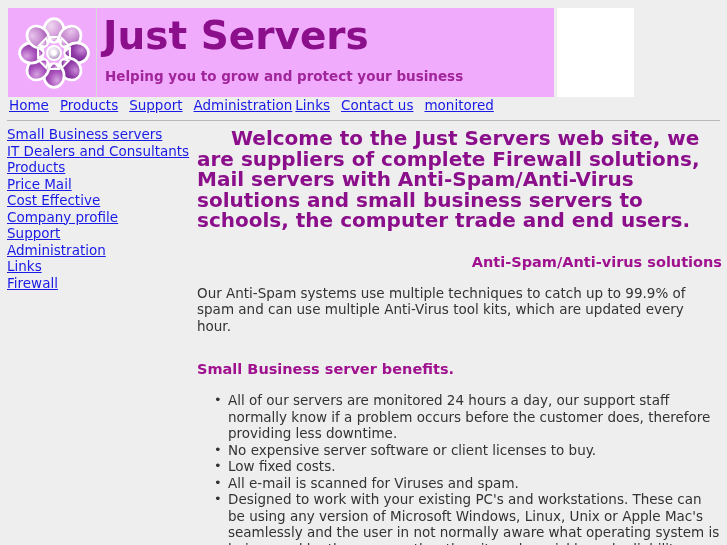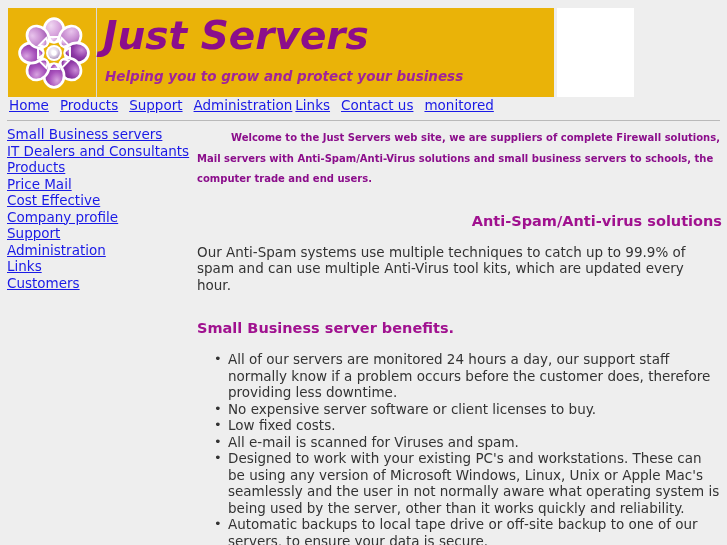--- a/index.html
+++ b/index.html
@@ -22,23 +22,22 @@
     top: 0;
     width: 727px;
     height: 97px;
   }
   #header-box {
     position: absolute;
     left: 8px;
     top: 8px;
     width: 546px;
     height: 89px;
-    background: #eab308;
+    background: #f0abfc;
     box-sizing: border-box;
-    font-style: italic;
   }
   #header-box-right {
     position: absolute;
     left: 557px;
     top: 8px;
     width: 77px;
     height: 89px;
     background: #ffffff;
   }
   #logo-cell {
@@ -132,21 +131,21 @@
     position: absolute;
     left: 197px;
     top: 128px;
     width: 525px;
     height: 417px;
     overflow: hidden;
   }
   #intro-paragraph {
     margin: 0;
     padding: 0;
-    font-size: 10px;
+    font-size: 20px;
     font-weight: bold;
     color: #8B0E8B;
     line-height: 20.5px;
     text-indent: 34px;
   }
   .section-heading {
     margin: 0;
     padding: 0;
     font-size: 14.5px;
     font-weight: bold;
@@ -283,21 +282,21 @@
 <div id="sidebar">
   <a href="#">Small Business servers</a>
   <a href="#">IT Dealers and Consultants</a>
   <a href="#">Products</a>
   <a href="#">Price Mail</a>
   <a href="#">Cost Effective</a>
   <a href="#">Company profile</a>
   <a href="#">Support</a>
   <a href="#">Administration</a>
   <a href="#">Links</a>
-  <a href="#">Customers</a>
+  <a href="#">Firewall</a>
 </div>
 
 <div id="content">
 
   <p id="intro-paragraph">Welcome to the Just Servers web site, we are suppliers of complete Firewall solutions, Mail servers with Anti-Spam/Anti-Virus solutions and small business servers to schools, the  computer trade and end users.</p>
 
   <h2 id="heading-antispam" class="section-heading">Anti-Spam/Anti-virus solutions</h2>
 
   <p class="body-paragraph">Our Anti-Spam systems use multiple techniques to catch up to 99.9% of spam and can use multiple Anti-Virus tool kits, which are updated every hour.</p>
 

